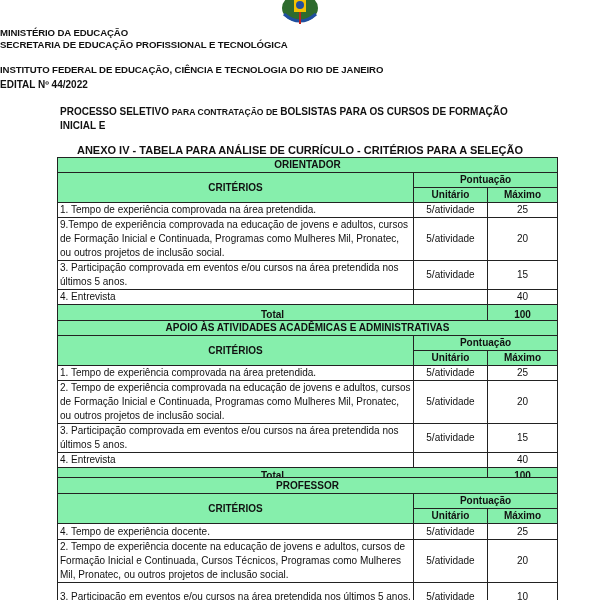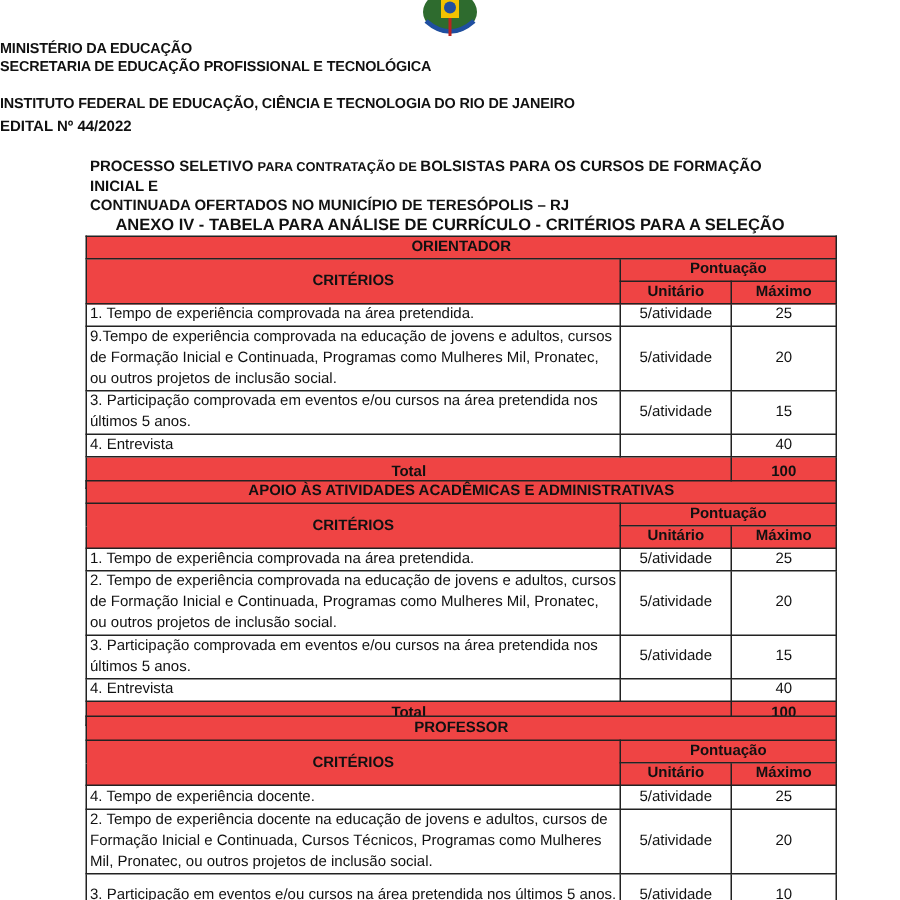--- a/index.html
+++ b/index.html
@@ -11,21 +11,21 @@
   .edital { position:absolute; left:0; width:600px; top:79px; text-align:left;
             font-weight:bold; font-size:10px; }
   .proc { position:absolute; left:60px; width:480px; top:105px; 
           font-weight:bold; font-size:10px; line-height:13px; }
   .proc .sm { font-size:8.6px; }
   .anexo { position:absolute; left:0; width:600px; top:144px; text-align:center;
            font-weight:bold; font-size:11px; }
   table.grid { position:absolute; left:57px; width:500px; border-collapse:collapse;
                table-layout:fixed; font-size:10px; }
   table.grid td { border:1px solid #222; padding:0 2px; vertical-align:middle; line-height:14px; }
-  td.gray { background:#ef4444; }
+  td.gray { background:#86efac; }
   td.c { text-align:center; }
   td.b { font-weight:bold; }
   td.crit { text-align:left; }
 </style>
 </head>
 <body>
 
 <div class="logo">
   <svg width="44" height="34" viewBox="0 0 44 34">
     <ellipse cx="22" cy="16" rx="18" ry="14" fill="#2e6b2e"></ellipse>
@@ -37,21 +37,20 @@
 </div>
 
 <div class="hdr" style="top:27px">MINISTÉRIO DA EDUCAÇÃO</div>
 <div class="hdr" style="top:39px">SECRETARIA DE EDUCAÇÃO PROFISSIONAL E TECNOLÓGICA</div>
 <div class="hdr" style="top:64px">INSTITUTO FEDERAL DE EDUCAÇÃO, CIÊNCIA E TECNOLOGIA DO RIO DE JANEIRO</div>
 
 <div class="edital">EDITAL Nº 44/2022</div>
 
 <div class="proc">
   <span>PROCESSO SELETIVO </span><span class="sm">PARA CONTRATAÇÃO DE </span><span>BOLSISTAS PARA OS CURSOS DE FORMAÇÃO INICIAL E</span><br>
-  <span>CONTINUADA OFERTADOS NO MUNICÍPIO DE TERESÓPOLIS – RJ</span>
 </div>
 
 <div class="anexo">ANEXO IV - TABELA PARA ANÁLISE DE CURRÍCULO - CRITÉRIOS PARA A SELEÇÃO</div>
 
 <table class="grid" style="top:157px">
   <colgroup>
       <col style="width:356px">
       <col style="width:74px">
       <col style="width:70px">
     </colgroup>

